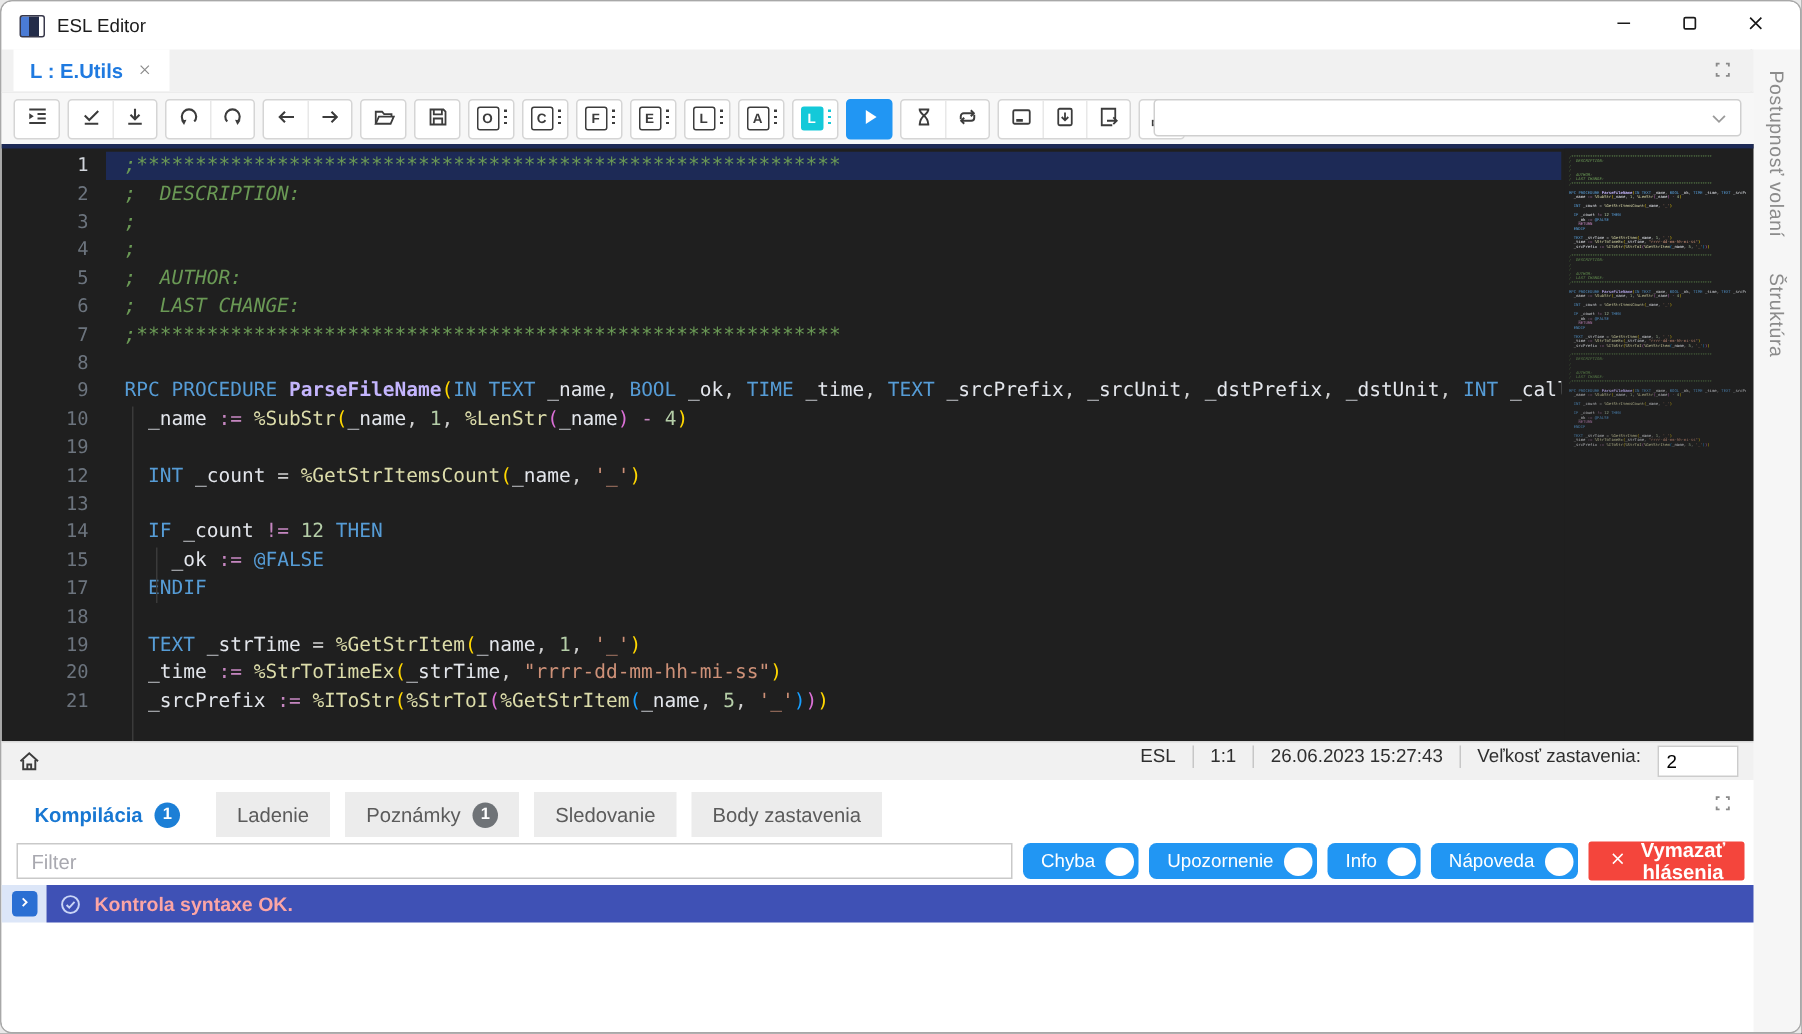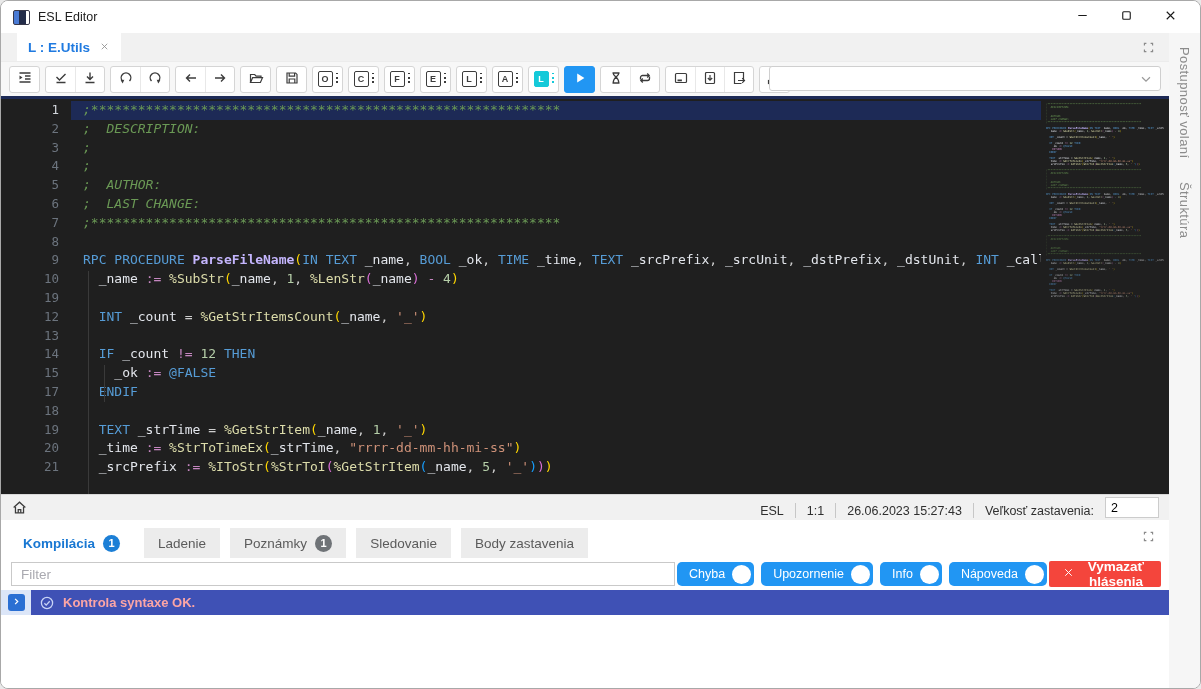--- a/index.html
+++ b/index.html
@@ -11,21 +11,21 @@
   .wcontrols{margin-left:auto;display:flex;height:32px}
   .wbtn{width:44px;height:32px;display:grid;place-items:center;background:none;border:none;padding:0}
   .wbtn svg{width:15px;height:15px}
   
   .sidebar{position:absolute;top:32px;right:0;width:33px;bottom:0;background:#f6f6f6;border-left:1px solid #dcdcdc;box-sizing:border-box}
   .sbitem{writing-mode:vertical-rl;text-orientation:mixed;color:#8b8b8b;font-size:13px;margin:14px 0 0 9px;letter-spacing:.4px;cursor:default}
   .sbitem+.sbitem{margin-top:24px}
   
   .main{position:absolute;left:0;top:32px;width:1168px;bottom:0}
   .tabrow{position:relative;height:28px;background:#f1f1f1;display:flex;align-items:stretch}
-  .etab{display:flex;align-items:center;gap:9px;padding:0 11px;background:#fff;margin-left:16px;font-size:13.5px;font-weight:bold;color:#1f7ae0}
+  .etab{display:flex;align-items:center;gap:9px;padding:0 11px;background:#fff;margin-left:8px;font-size:13.5px;font-weight:bold;color:#1f7ae0}
   .etab-close svg{stroke:#8d8d8d;width:11px;height:11px}
   .expicon{position:absolute;right:14px;top:7px;width:13px;height:13px}
   .expicon svg{width:13px;height:13px}
   
   .toolbar{position:relative;height:35px;background:#f7f7f7;display:flex;align-items:center;gap:5px;padding:0 8px;box-sizing:border-box;border-top:1px solid #ececec}
   .tgroup{display:flex;background:#fff;border:1px solid #d5d5d5;border-radius:3px;overflow:hidden;flex:0 0 auto}
   .tbtn{width:29px;height:25px;display:flex;align-items:center;justify-content:center;border:none;border-left:1px solid #e8e8e8;background:transparent;padding:0}
   .tgroup .tbtn:first-child{border-left:none}
   .tbtn svg{width:16px;height:16px}
   .tgroup.primary{border-color:#2196f3;background:#2196f3}
@@ -58,32 +58,32 @@
   .tk-b1{color:#FFD700}
   .tk-b2{color:#DA70D6}
   .tk-b3{color:#179FFF}
   .minimap{position:absolute;top:0;right:2px;width:124px;bottom:0;background:#1f1f1f;padding:4px 3px;box-sizing:border-box;overflow:hidden}
   .mini-block{margin-bottom:3px}
   .ml{height:3px;line-height:3px;font-size:2.6px;white-space:pre;overflow:hidden}
   
   .statusbar{position:absolute;left:0;right:0;top:461px;height:26px;background:#f1f1f1;border-top:1px solid #d9d9d9;display:flex;align-items:center;padding:0 10px;box-sizing:border-box;font-size:12.5px;color:#2f2f2f}
   .home{width:17px;height:17px}
   .home svg{width:17px;height:17px}
-  .sb-right{margin-left:auto;display:flex;align-items:flex-end;gap:11px}
+  .sb-right{margin-left:auto;display:flex;align-items:flex-start;gap:11px}
   .sbdiv{width:1px;height:15px;background:#c7c7c7}
   .indent-input{width:42px;height:19px;border:1px solid #ccc;background:#fff;font-size:12.5px;padding:0 5px;font-family:"Liberation Sans",sans-serif}
   
   .panel{position:absolute;left:0;right:0;top:487px;bottom:0;background:#fff}
   .ptabs{display:flex;gap:10px;margin:8px 0 0 8px;height:30px}
   .ptab{display:flex;align-items:center;gap:8px;padding:0 14px;background:#ececec;color:#5b5b5b;font-size:13.5px;border:none}
   .ptab.active{background:#fff;color:#1877d2;font-weight:bold}
   .badge{width:17px;height:17px;border-radius:50%;color:#fff;font-size:11px;display:grid;place-items:center;font-weight:bold}
   .pexp{position:absolute;right:14px;top:9px;width:13px;height:13px}
   .pexp svg{width:13px;height:13px}
-  .filterrow{display:flex;align-items:center;margin:3px 8px 0 10px;gap:2px;height:26px}
+  .filterrow{display:flex;align-items:center;margin:3px 8px 0 10px;gap:7px;height:26px}
   .filter{flex:0 0 664px;height:24px;border:1px solid #c9c9c9;padding:0 9px;font-size:13.5px;color:#333;box-sizing:border-box;font-family:"Liberation Sans",sans-serif}
   .filter::placeholder{color:#a9a9b0}
   #toggles{display:flex;gap:7px;align-items:center}
   .pill{display:flex;align-items:center;gap:7px;background:#2196f3;border-radius:5px;height:24px;padding:0 3px 0 12px;color:#fff;font-size:12.5px;border:none}
   .knob{width:19px;height:19px;border-radius:50%;background:#fff}
   .clearbtn{margin-left:auto;display:flex;align-items:center;gap:9px;background:#f4453c;color:#fff;border:none;height:26px;padding:0 13px;font-size:13.5px;font-weight:bold;border-radius:2px}
   .cbx svg{stroke:#fff;width:13px;height:13px}
   .msgrow{display:flex;margin-top:3px;height:25px}
   .expcell{width:30px;background:#dce6f8;display:grid;place-items:center}
   .expbtn{width:17px;height:17px;background:#2a6fd3;border-radius:3px;display:grid;place-items:center;border:none;padding:0}

